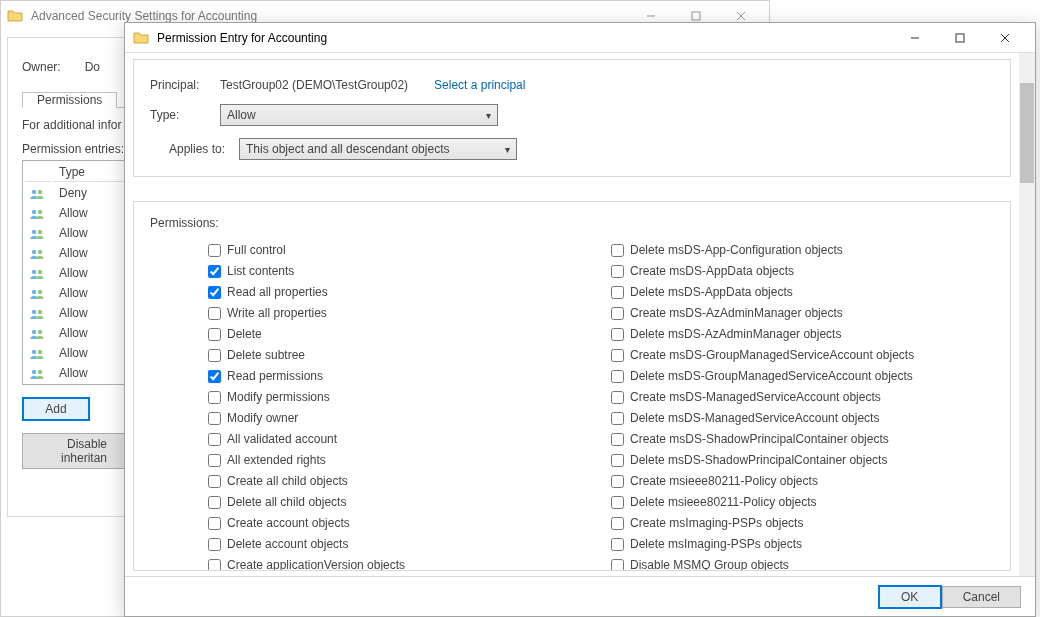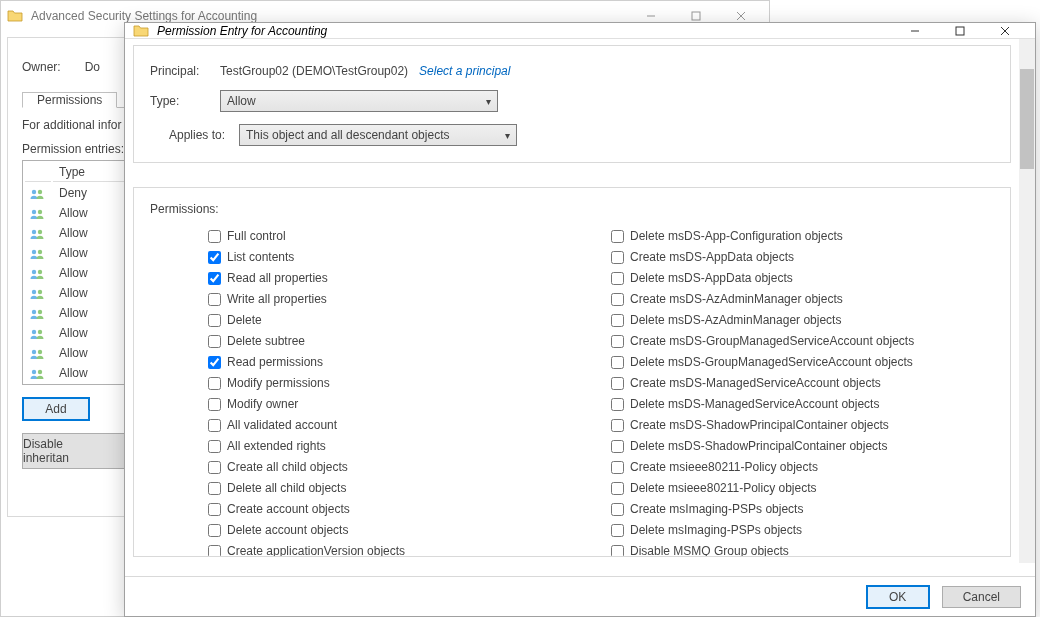--- a/index.html
+++ b/index.html
@@ -114,27 +114,26 @@
       position: absolute;
       top: 22px;
       left: 124px;
       width: 912px;
       height: 595px;
       border: 1px solid #a0a0a0;
       background: #fff;
       box-shadow: 0 4px 20px rgba(0,0,0,0.2);
     }
     .front-titlebar {
-      height: 16px;
+      height: 30px;
       display: flex;
       align-items: center;
       padding: 0 8px;
       background: #fff;
       border-bottom: 1px solid #e0e0e0;
-      font-style: italic;
     }
     .front-title { color: #000; }
     .front-win-btn { color: #333; }
     .front-body {
       position: relative;
       height: 524px;
       overflow: hidden;
     }
     .front-scroll {
       position: absolute;
@@ -158,21 +157,21 @@
       margin: 6px 8px 24px 8px;
       padding: 18px 16px 16px 16px;
       background:#fff;
     }
     .form-row {
       display: flex;
       align-items: center;
       margin-bottom: 12px;
     }
     .form-row .lbl { width: 70px; }
-    .link { color: #0067c0; margin-left: 11px; font-style: italic; }
+    .link { color: #0067c0; margin-left: 26px; }
     .select {
       border: 1px solid #7a7a7a;
       background: linear-gradient(#f0f0f0,#e4e4e4);
       width: 278px;
       height: 22px;
       display: flex;
       align-items: center;
       justify-content: space-between;
       padding: 0 6px;
     }
@@ -203,21 +202,21 @@
     .front-footer {
       position: absolute;
       bottom: 0;
       left:0; right:0;
       height: 40px;
       border-top: 1px solid #d9d9d9;
       display: flex;
       justify-content: flex-end;
       align-items: center;
       padding-right: 14px;
-      gap: 12px;
+      gap: 0;
       background:#fff;
     }
   </style>
 </head>
 <body>
 
 <div class="back-window">
   <div class="titlebar">
     <span class="title-icon folder-icon">
       <svg width="16" height="16" viewBox="0 0 16 16">
@@ -364,21 +363,21 @@
                 </svg></span></td>
             <td>Allow</td>
             <td>SYST</td>
           </tr>
         </tbody>
     </table>
     <div class="back-buttons">
       <div class="btn primary">Add</div>
     </div>
     <div style="margin-top:12px;">
-      <div class="btn" style="width:106px; text-align:left; padding-left:0;">Disable inheritan</div>
+      <div class="btn" style="width:106px; text-align:right; padding-left:0;">Disable inheritan</div>
     </div>
   </div>
 </div>
 
 <div class="front-window">
   <div class="front-titlebar titlebar">
     <span class="title-icon folder-icon">
       <svg width="16" height="16" viewBox="0 0 16 16">
         <path d="M1 3h5l1.5 2H15v8H1z" fill="#f8d775" stroke="#c79a2a" stroke-width="0.8"></path>
       </svg>

